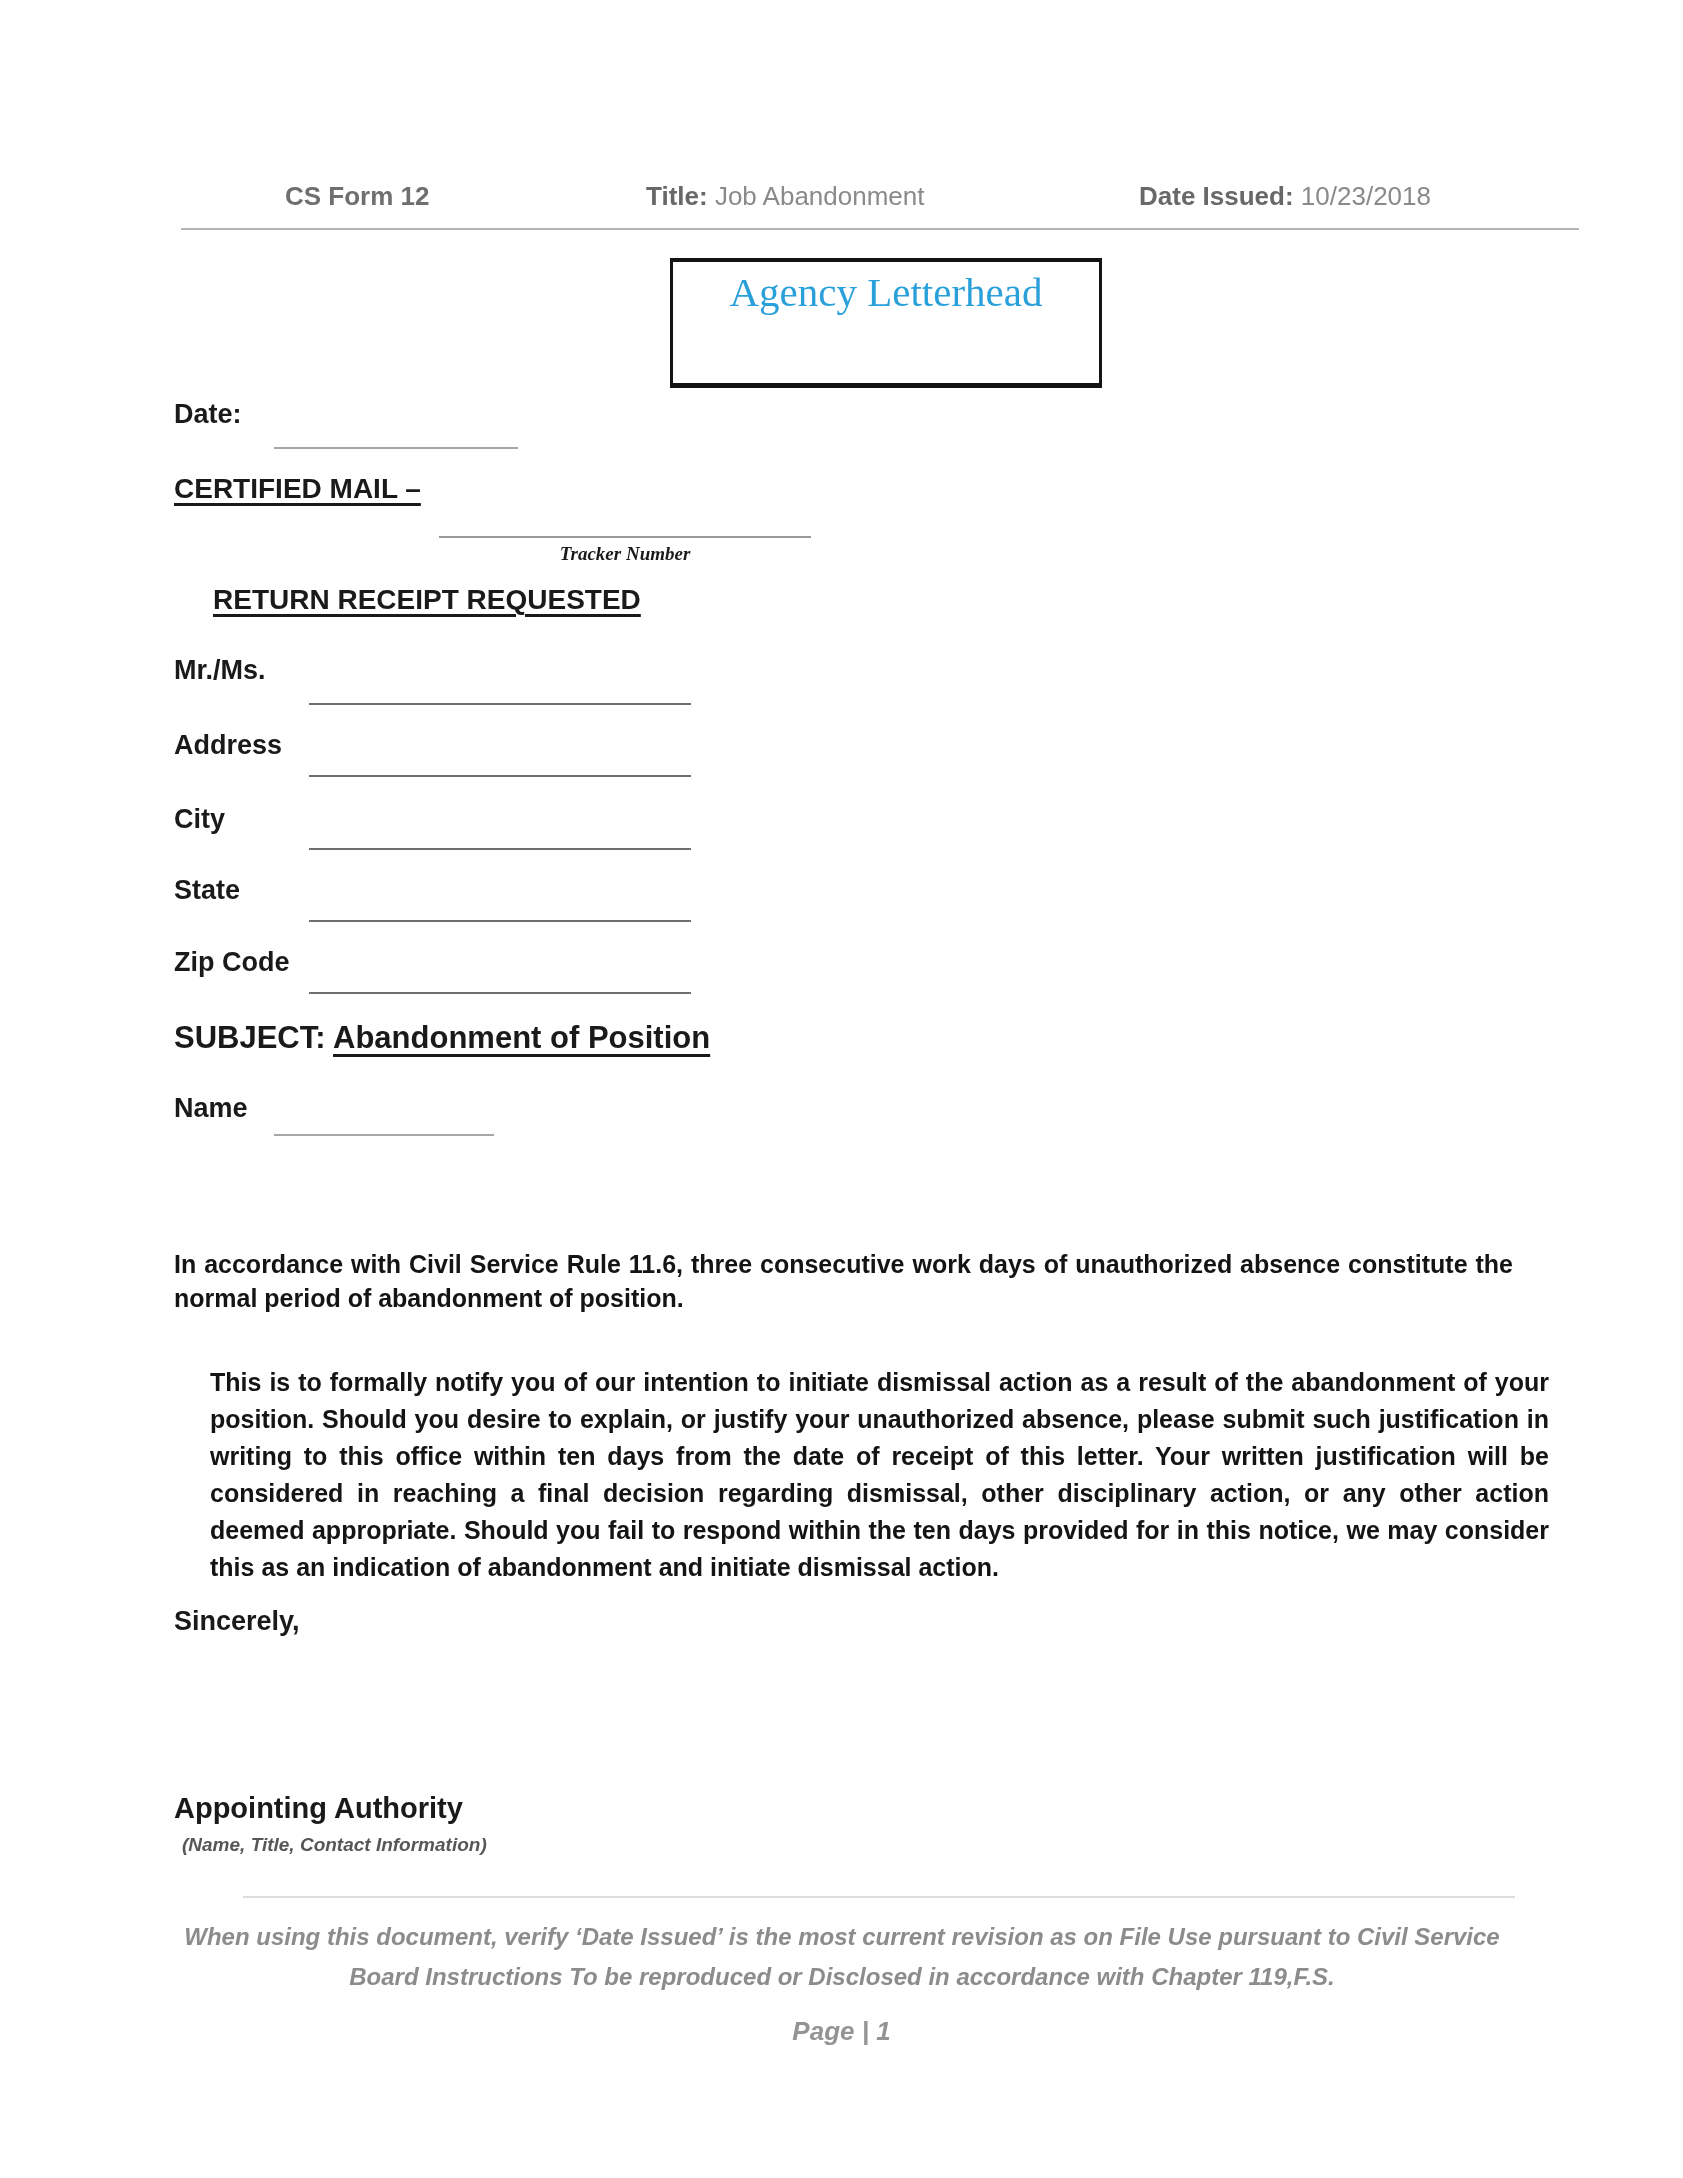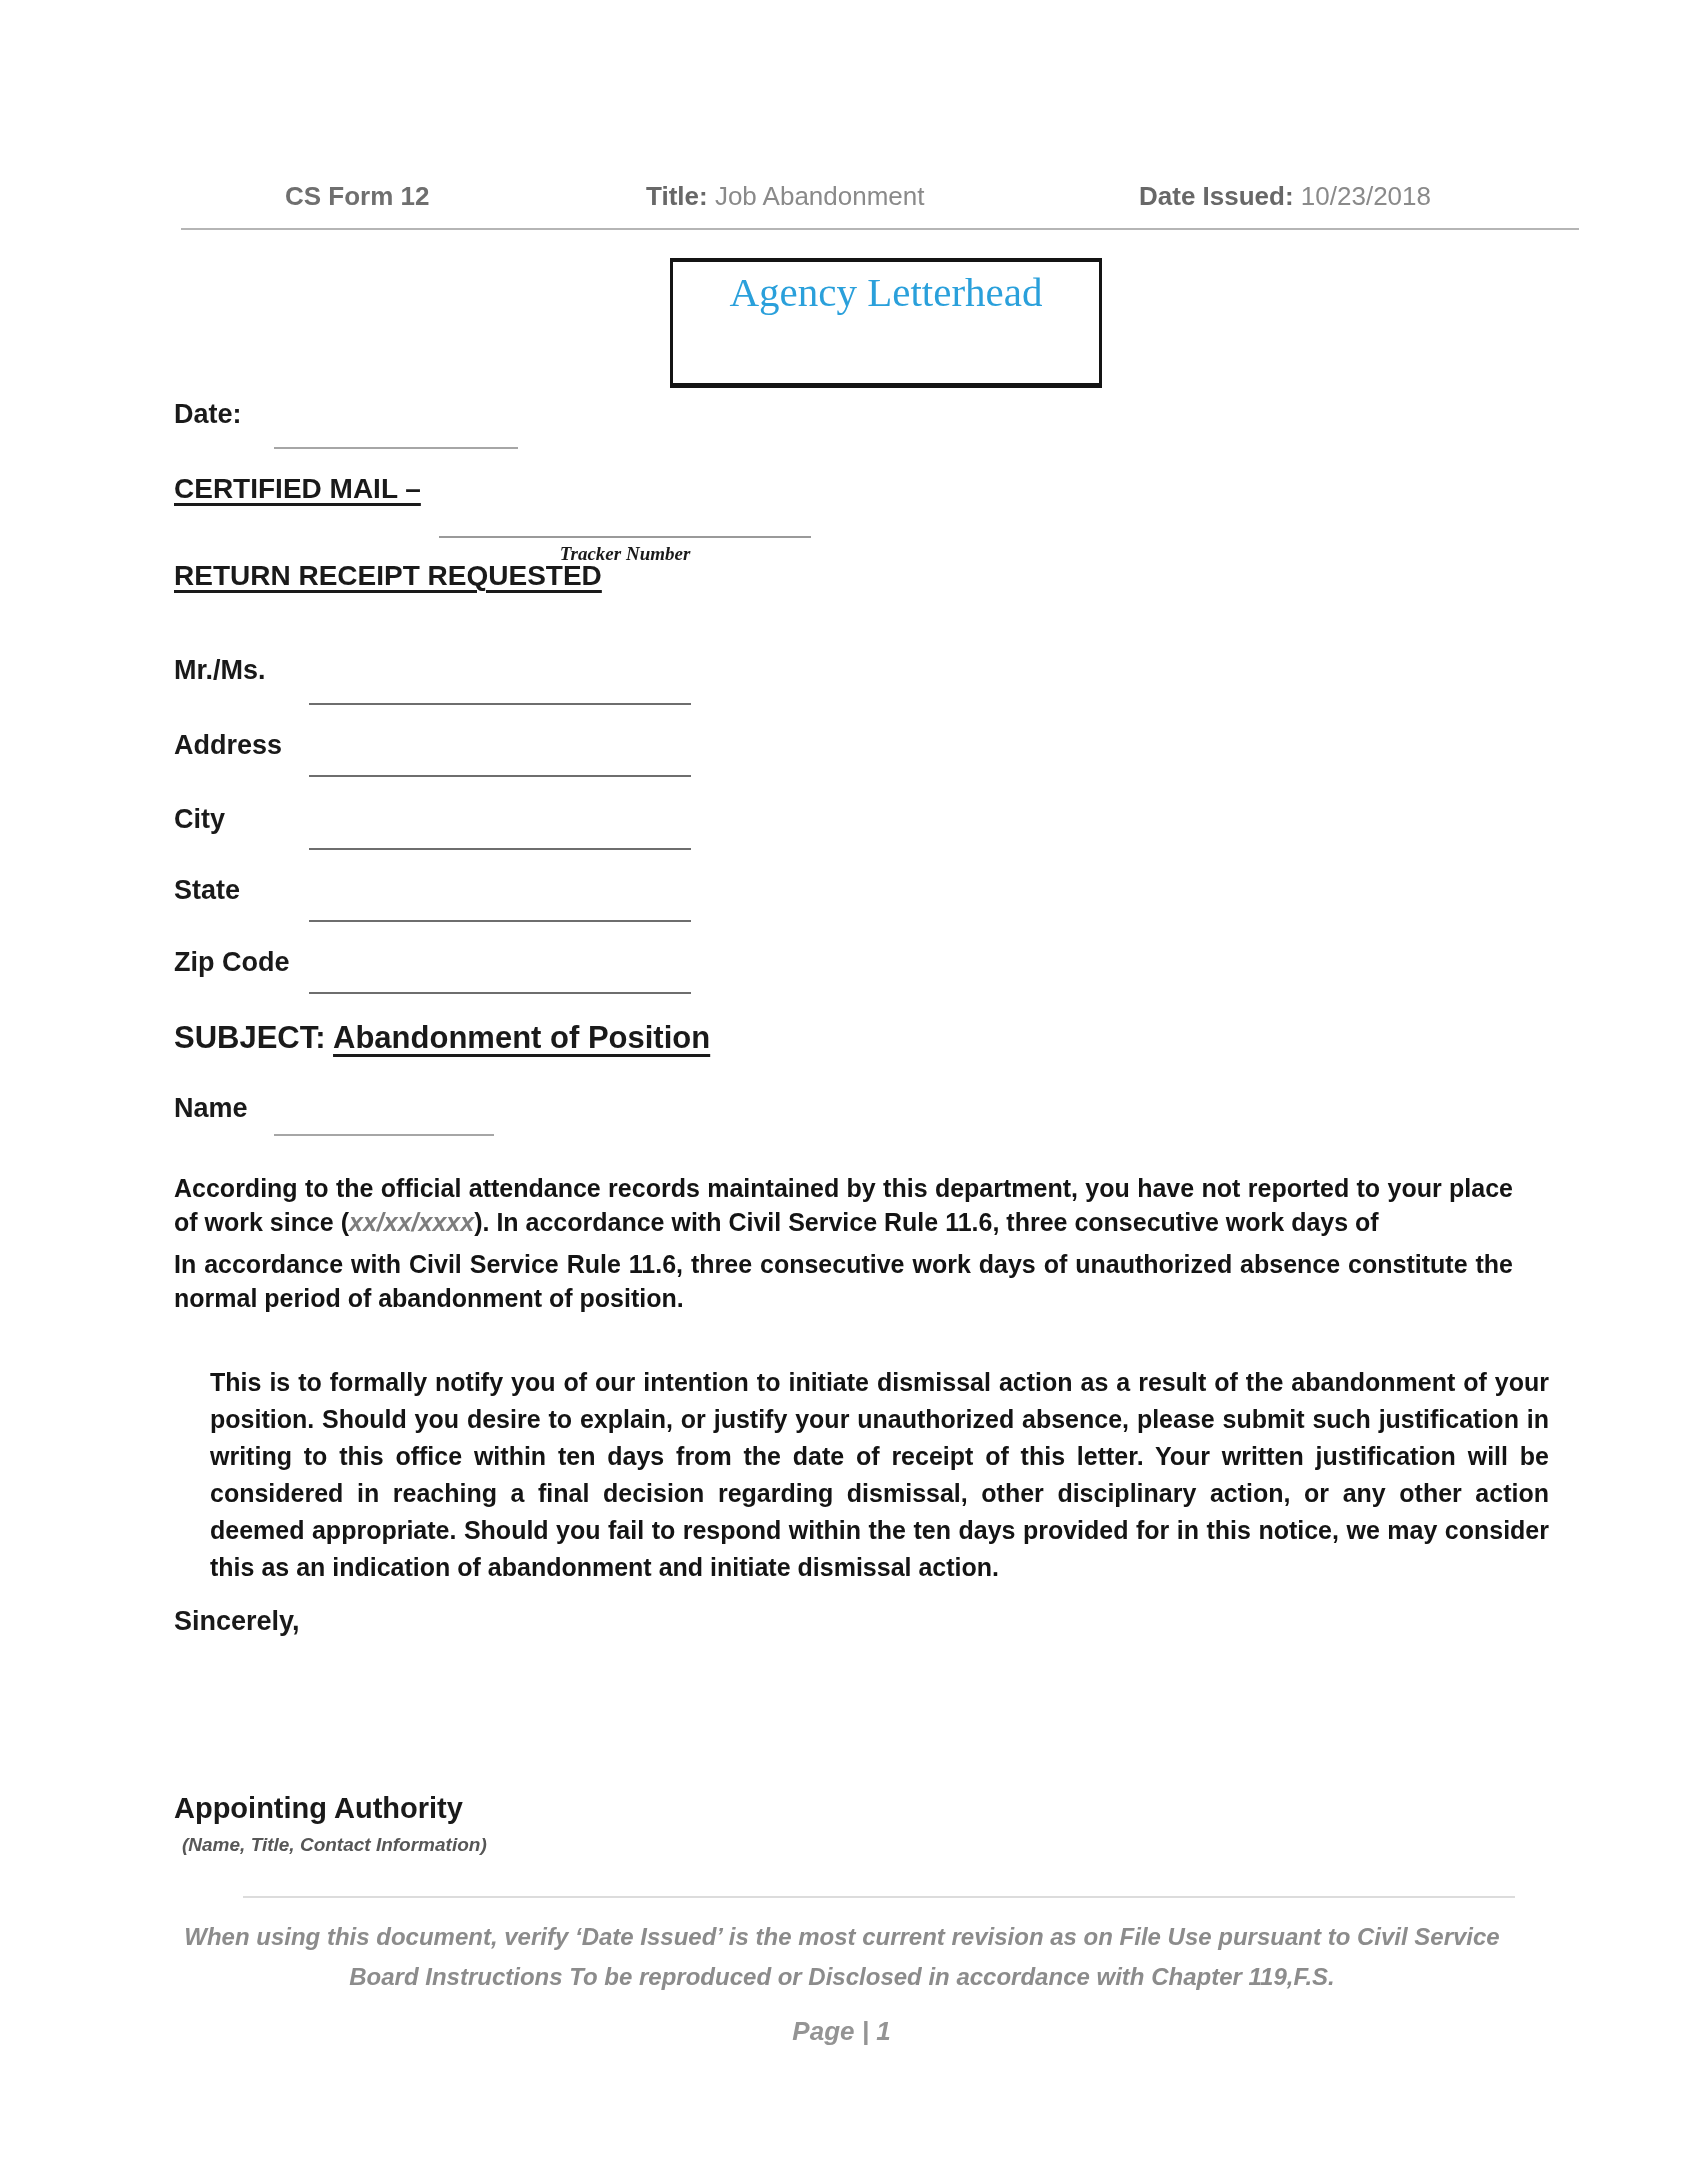--- a/index.html
+++ b/index.html
@@ -77,21 +77,21 @@
     <span class="letterhead-text">Agency Letterhead</span>
   </div>
 
   <div class="lbl" style="top:399px;">Date:</div>
   <div class="fill date-line"></div>
 
   <div class="lbl u-heavy" style="top:473px;font-size:28px;">CERTIFIED MAIL –</div>
   <div class="fill tracker-line"></div>
   <div class="tracker-label">Tracker Number</div>
 
-  <div class="lbl u-heavy" style="top:560px;font-size:28px;">RETURN RECEIPT REQUESTED</div>
+  <div class="lbl u-heavy" style="top:584px;font-size:28px;margin-left:39px;">RETURN RECEIPT REQUESTED</div>
 
   <div class="lbl" style="top:655px;">Mr./Ms.</div>
   <div class="fill fill-dark f-line" style="top:703px;"></div>
 
   <div class="lbl" style="top:730px;">Address</div>
   <div class="fill fill-dark f-line" style="top:775px;"></div>
 
   <div class="lbl" style="top:804px;">City</div>
   <div class="fill fill-dark f-line" style="top:848px;"></div>
 
@@ -101,21 +101,20 @@
   <div class="lbl" style="top:947px;">Zip Code</div>
   <div class="fill fill-dark f-line" style="top:992px;"></div>
 
   <div class="subject">
     <span>SUBJECT: </span><span class="subject-value">Abandonment of Position</span>
   </div>
 
   <div class="lbl" style="top:1093px;">Name</div>
   <div class="fill dear-line"></div>
 
-  <p class="para p1"><span>According to the official attendance records maintained by this department, you have not reported to your place of work since (</span><span class="date-ph">xx/xx/xxxx</span><span>). In accordance with Civil Service Rule 11.6, three consecutive work days of</span></p>
 
   <p class="para p2">In accordance with Civil Service Rule 11.6, three consecutive work days of unauthorized absence constitute the normal period of abandonment of position.</p>
 
   <p class="para p3">This is to formally notify you of our intention to initiate dismissal action as a result of the abandonment of your position. Should you desire to explain, or justify your unauthorized absence, please submit such justification in writing to this office within ten days from the date of receipt of this letter. Your written justification will be considered in reaching a final decision regarding dismissal, other disciplinary action, or any other action deemed appropriate. Should you fail to respond within the ten days provided for in this notice, we may consider this as an indication of abandonment and initiate dismissal action.</p>
 
   <div class="closing">Sincerely,</div>
   <div class="sig-name">Appointing Authority</div>
   <div class="sig-detail">(Name, Title, Contact Information)</div>
 
   <div class="ftr-rule"></div>

